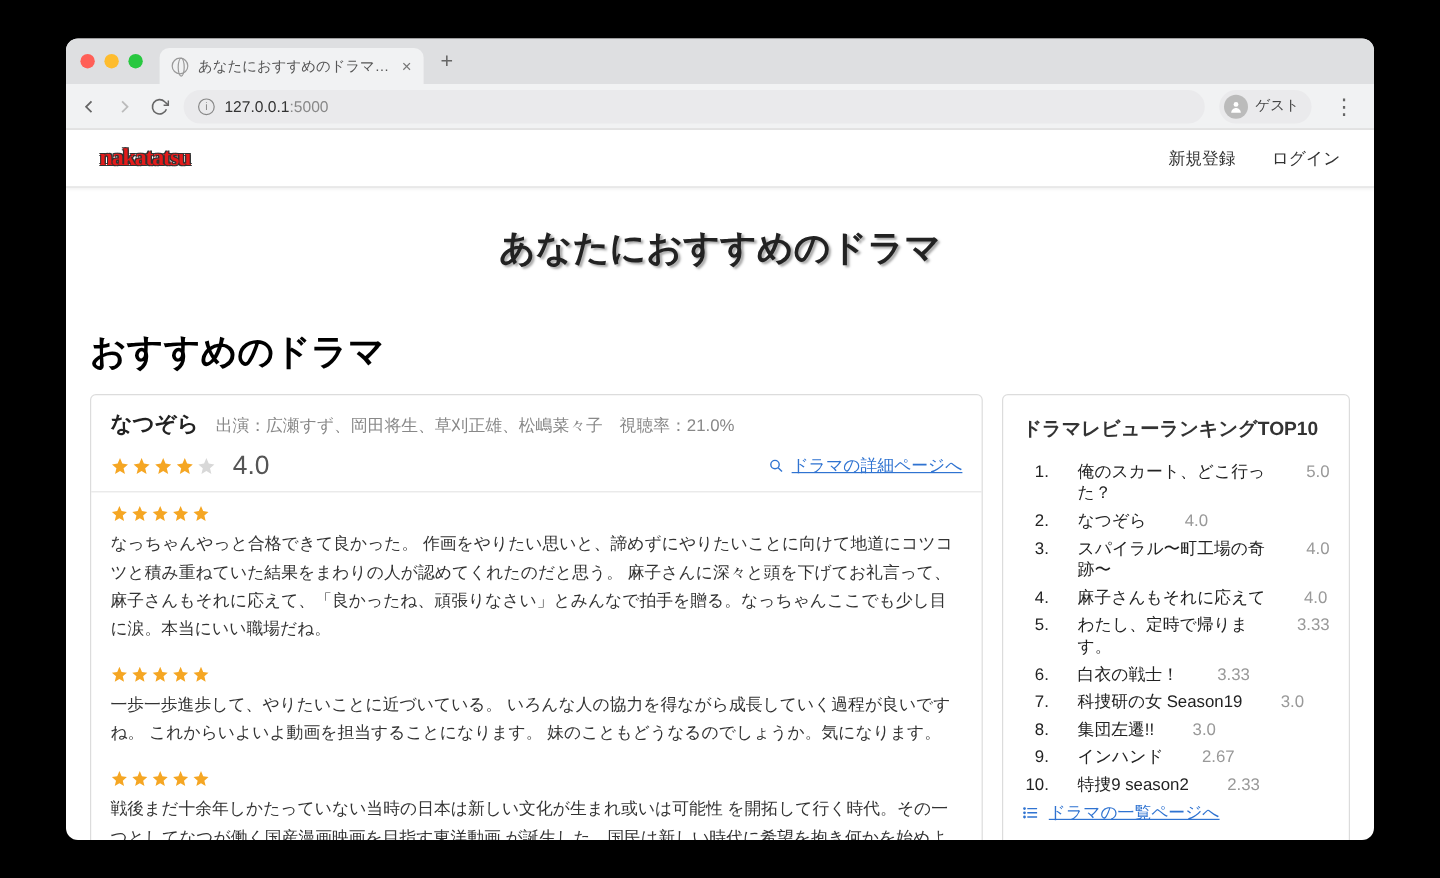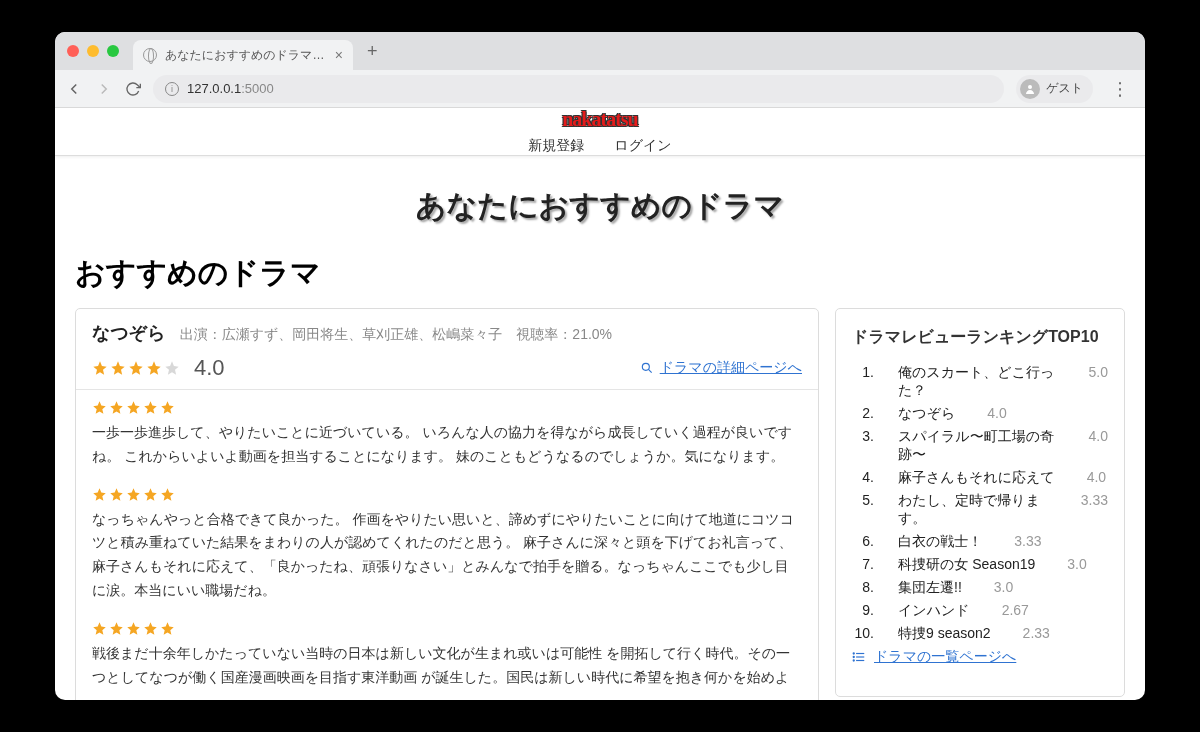--- a/index.html
+++ b/index.html
@@ -31,27 +31,27 @@
   .guest-chip .avatar { width: 20px; height: 20px; border-radius: 50%; background: #bbb; display: flex; align-items: center; justify-content: center; }
   .guest-chip .avatar svg { fill: #fff; }
   .kebab { color: #666; padding: 0 6px; font-size: 18px; }
 
   .page { flex: 1; overflow: hidden; position: relative; }
   .page-scroll { position: absolute; inset: 0; overflow-y: auto; }
   .page-scroll::-webkit-scrollbar { width: 14px; }
   .page-scroll::-webkit-scrollbar-track { background: #f7f7f7; }
   .page-scroll::-webkit-scrollbar-thumb { background: #c7c7c7; border-radius: 7px; border: 3px solid #f7f7f7; }
 
-  .site-header { height: 48px; border-bottom: 1px solid #ddd; box-shadow: 0 1px 3px rgba(0,0,0,0.07); display: flex; align-items: center; padding: 0 28px; justify-content: space-between; background: #fff; position: sticky; top: 0; z-index: 5; flex-direction: column; }
+  .site-header { height: 48px; border-bottom: 1px solid #ddd; box-shadow: 0 1px 3px rgba(0,0,0,0.07); display: flex; align-items: center; padding: 0 28px; justify-content: space-between; background: #fff; position: sticky; top: 0; z-index: 5; }
   .logo { font-family: "Comic Sans MS", cursive; font-weight: bold; font-size: 20px; color: #e31b1b; text-shadow: 1px 1px 0 #333, -1px 1px 0 #333, 1px -1px 0 #333, -1px -1px 0 #333; letter-spacing: -1px; }
   .header-links { display: flex; gap: 30px; font-size: 14px; color: #333; text-align: right; }
   .header-links a { text-decoration: none; color: #333; }
 
   .content { padding: 30px 20px 20px 20px; }
-  h1.page-title { text-align: center; font-size: 30px; font-weight: 700; color: #222; text-shadow: 2px 2px 2px rgba(0,0,0,0.35); margin-bottom: 26px; }
+  h1.page-title { text-align: center; font-size: 30px; font-weight: 700; color: #222; text-shadow: 2px 2px 2px rgba(0,0,0,0.35); margin-bottom: 46px; }
   h2.section-title { font-size: 30px; font-weight: 700; margin-bottom: 14px; }
 
   .layout { display: flex; gap: 16px; align-items: flex-start; }
   .main-col { flex: 1; }
   .side-col { width: 290px; }
 
   .card { border: 1px solid #dcdcdc; border-radius: 5px; background: #fff; }
 
   .drama-head { padding: 12px 16px 8px 16px; border-bottom: 1px solid #e5e5e5; }
   .drama-head .row1 { display: flex; align-items: baseline; gap: 14px; }
@@ -204,41 +204,41 @@
                       <span class="star"><svg viewBox="0 0 24 24">
                           <path fill="#f5a623" d="M12 2l2.9 6.9L22 10l-5.5 4.8L18.2 22 12 18.3 5.8 22l1.7-7.2L2 10l7.1-1.1z"></path>
                         </svg></span>
                       <span class="star"><svg viewBox="0 0 24 24">
                           <path fill="#f5a623" d="M12 2l2.9 6.9L22 10l-5.5 4.8L18.2 22 12 18.3 5.8 22l1.7-7.2L2 10l7.1-1.1z"></path>
                         </svg></span>
                       <span class="star"><svg viewBox="0 0 24 24">
                           <path fill="#f5a623" d="M12 2l2.9 6.9L22 10l-5.5 4.8L18.2 22 12 18.3 5.8 22l1.7-7.2L2 10l7.1-1.1z"></path>
                         </svg></span>
                     </div>
-                    <div class="text">一歩一歩進歩して、やりたいことに近づいている。 いろんな人の協力を得ながら成長していく過程が良いですね。 これからいよいよ動画を担当することになります。 妹のこともどうなるのでしょうか。気になります。</div>
+                    <div class="text">なっちゃんやっと合格できて良かった。 作画をやりたい思いと、諦めずにやりたいことに向けて地道にコツコツと積み重ねていた結果をまわりの人が認めてくれたのだと思う。 麻子さんに深々と頭を下げてお礼言って、麻子さんもそれに応えて、「良かったね、頑張りなさい」とみんなで拍手を贈る。なっちゃんここでも少し目に涙。本当にいい職場だね。</div>
                   </div>
                   <div class="review">
                     <div class="stars">
                       <span class="star"><svg viewBox="0 0 24 24">
                           <path fill="#f5a623" d="M12 2l2.9 6.9L22 10l-5.5 4.8L18.2 22 12 18.3 5.8 22l1.7-7.2L2 10l7.1-1.1z"></path>
                         </svg></span>
                       <span class="star"><svg viewBox="0 0 24 24">
                           <path fill="#f5a623" d="M12 2l2.9 6.9L22 10l-5.5 4.8L18.2 22 12 18.3 5.8 22l1.7-7.2L2 10l7.1-1.1z"></path>
                         </svg></span>
                       <span class="star"><svg viewBox="0 0 24 24">
                           <path fill="#f5a623" d="M12 2l2.9 6.9L22 10l-5.5 4.8L18.2 22 12 18.3 5.8 22l1.7-7.2L2 10l7.1-1.1z"></path>
                         </svg></span>
                       <span class="star"><svg viewBox="0 0 24 24">
                           <path fill="#f5a623" d="M12 2l2.9 6.9L22 10l-5.5 4.8L18.2 22 12 18.3 5.8 22l1.7-7.2L2 10l7.1-1.1z"></path>
                         </svg></span>
                       <span class="star"><svg viewBox="0 0 24 24">
                           <path fill="#f5a623" d="M12 2l2.9 6.9L22 10l-5.5 4.8L18.2 22 12 18.3 5.8 22l1.7-7.2L2 10l7.1-1.1z"></path>
                         </svg></span>
                     </div>
-                    <div class="text">なっちゃんやっと合格できて良かった。 作画をやりたい思いと、諦めずにやりたいことに向けて地道にコツコツと積み重ねていた結果をまわりの人が認めてくれたのだと思う。 麻子さんに深々と頭を下げてお礼言って、麻子さんもそれに応えて、「良かったね、頑張りなさい」とみんなで拍手を贈る。なっちゃんここでも少し目に涙。本当にいい職場だね。</div>
+                    <div class="text">一歩一歩進歩して、やりたいことに近づいている。 いろんな人の協力を得ながら成長していく過程が良いですね。 これからいよいよ動画を担当することになります。 妹のこともどうなるのでしょうか。気になります。</div>
                   </div>
                   <div class="review">
                     <div class="stars">
                       <span class="star"><svg viewBox="0 0 24 24">
                           <path fill="#f5a623" d="M12 2l2.9 6.9L22 10l-5.5 4.8L18.2 22 12 18.3 5.8 22l1.7-7.2L2 10l7.1-1.1z"></path>
                         </svg></span>
                       <span class="star"><svg viewBox="0 0 24 24">
                           <path fill="#f5a623" d="M12 2l2.9 6.9L22 10l-5.5 4.8L18.2 22 12 18.3 5.8 22l1.7-7.2L2 10l7.1-1.1z"></path>
                         </svg></span>
                       <span class="star"><svg viewBox="0 0 24 24">

